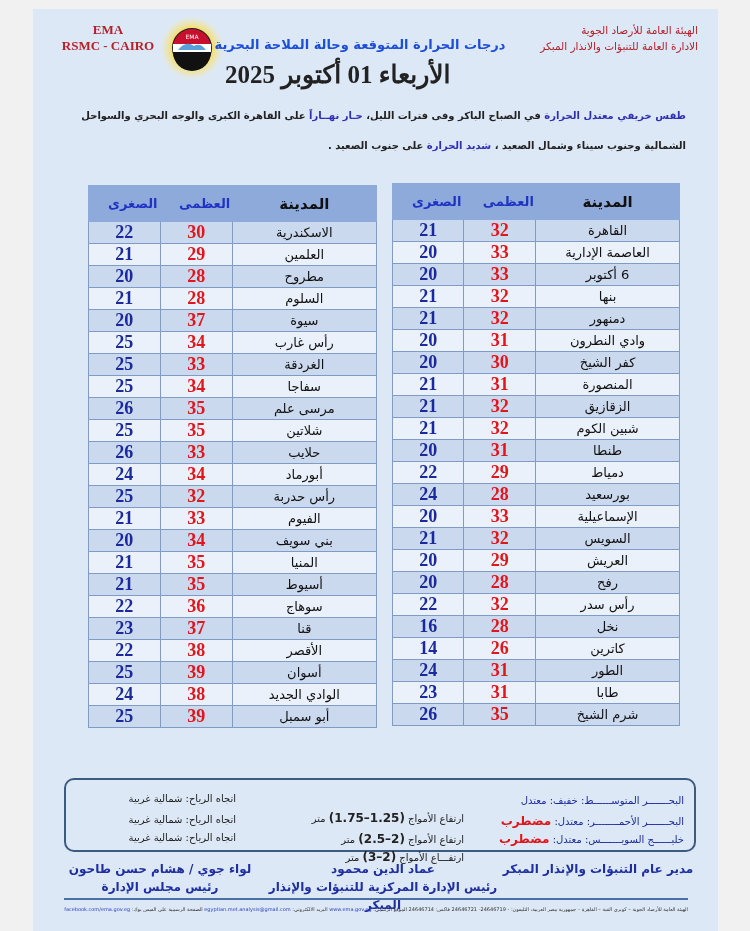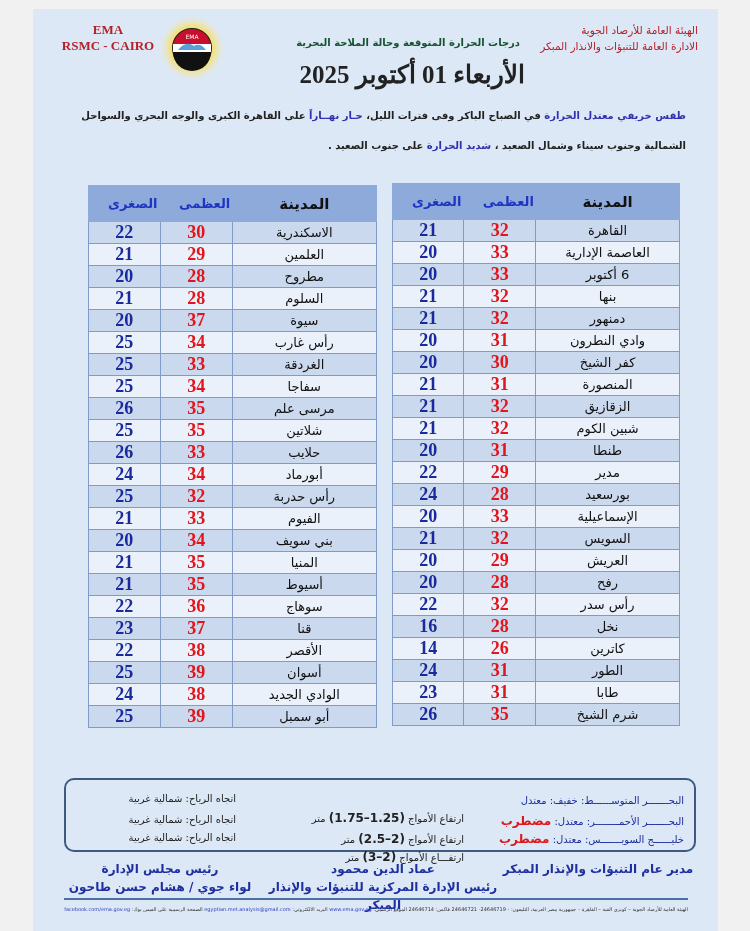--- a/index.html
+++ b/index.html
@@ -1,22 +1,22 @@
 <!DOCTYPE html>
 <html><head>
 <meta charset="utf-8">
 <style>
   html, body { margin:0; padding:0; }
   body { width:750px; height:931px; background:#f1f1f1; position:relative; overflow:hidden; font-family:"DejaVu Sans", sans-serif; }
   .page { position:absolute; left:33px; top:9px; width:685px; height:922px; background:#dce8f5; }
   .ema { position:absolute; left:58px; top:22px; color:#b3222a; font-family:"Liberation Serif", serif; font-weight:bold; font-size:13px; line-height:16px; text-align:center; width:100px; }
   .logo { position:absolute; left:160px; top:16px; width:64px; height:64px; }
   .org { position:absolute; right:52px; top:22px; color:#b3222a; font-family:"DejaVu Sans", sans-serif; font-size:10.5px; line-height:16px; direction:rtl; text-align:right; }
-  .subtitle { position:absolute; left:200px; width:320px; top:37px; color:#14532d; font-weight:bold; font-size:10px; direction:rtl; }
-  .date-title { position:absolute; left:225px; width:300px; top:60px; text-align:right; color:#222; font-family:"Liberation Serif", serif; font-weight:bold; font-size:25px; direction:rtl; }
+  .subtitle { position:absolute; left:200px; width:320px; top:37px; text-align:center; color:#1d4ed8; font-weight:bold; font-size:13px; direction:rtl; }
+  .date-title { position:absolute; left:225px; width:300px; top:60px; text-align:left; color:#222; font-family:"Liberation Serif", serif; font-weight:bold; font-size:25px; direction:rtl; }
   .summary { position:absolute; left:66px; width:620px; top:101px; direction:rtl; text-align:right; font-weight:bold; font-size:10px; line-height:30px; color:#222; }
   .summary .hl { color:#2f2fb0; }
   table.t { position:absolute; border-collapse:collapse; direction:rtl; background:#eaf1fa; }
   table.t th { background:#8eaadb; height:33px; font-weight:bold; border:1px solid #8eaadb; }
   table.t th.city { color:#111; font-size:15px; }
   table.t th.lbl { color:#2034c4; font-size:13px;padding-left:18px; }
   table.t td { border:1px solid #7f9cc6; text-align:center; height:19.8px; padding:0; }
   table.t tr.alt td { background:#cbd9ee; }
   table.t td.city { font-size:13px; color:#111; width:142px; }
   table.t td.max { color:#e0161c; font-family:"Liberation Serif", serif; font-weight:bold; font-size:18px; width:70px; }
@@ -129,21 +129,21 @@
         <td class="city">شبين الكوم</td>
         <td class="max">32</td>
         <td class="min">21</td>
       </tr>
       <tr class="alt">
         <td class="city">طنطا</td>
         <td class="max">31</td>
         <td class="min">20</td>
       </tr>
       <tr>
-        <td class="city">مدير</td>
+        <td class="city">دمياط</td>
         <td class="max">29</td>
         <td class="min">22</td>
       </tr>
       <tr class="alt">
         <td class="city">بورسعيد</td>
         <td class="max">28</td>
         <td class="min">24</td>
       </tr>
       <tr>
         <td class="city">الإسماعيلية</td>
@@ -344,18 +344,18 @@
 </div>
 
 <div class="sig" style="right:52px; width:200px;">
   <div>مدير عام التنبؤات والإنذار المبكر</div>
 </div>
 <div class="sig" style="left:258px; width:250px;">
   <div>عماد الدين محمود</div>
   <div>رئيس الإدارة المركزية للتنبؤات والإنذار المبكر</div>
 </div>
 <div class="sig" style="left:60px; width:200px;">
+  <div>لواء جوي / هشام حسن طاحون</div>
   <div>رئيس مجلس الإدارة</div>
-  <div>لواء جوي / هشام حسن طاحون</div>
 </div>
 
 <div class="rule"></div>
 <div class="footer"><span>الهيئة العامة للأرصاد الجوية – كوبري القبة – القاهرة – جمهورية مصر العربية، التليفون: - 24646719- 24646721 فاكس: 24646714 الموقع الرسمي: </span><a>www.ema.gov.eg</a><span> البريد الالكتروني: </span><a>egyptian.met.analysis@gmail.com</a><span> الصفحة الرسمية على الفيس بوك: </span><a>http://m.facebook.com/ema.gov.eg</a></div>
 
 </body></html>

